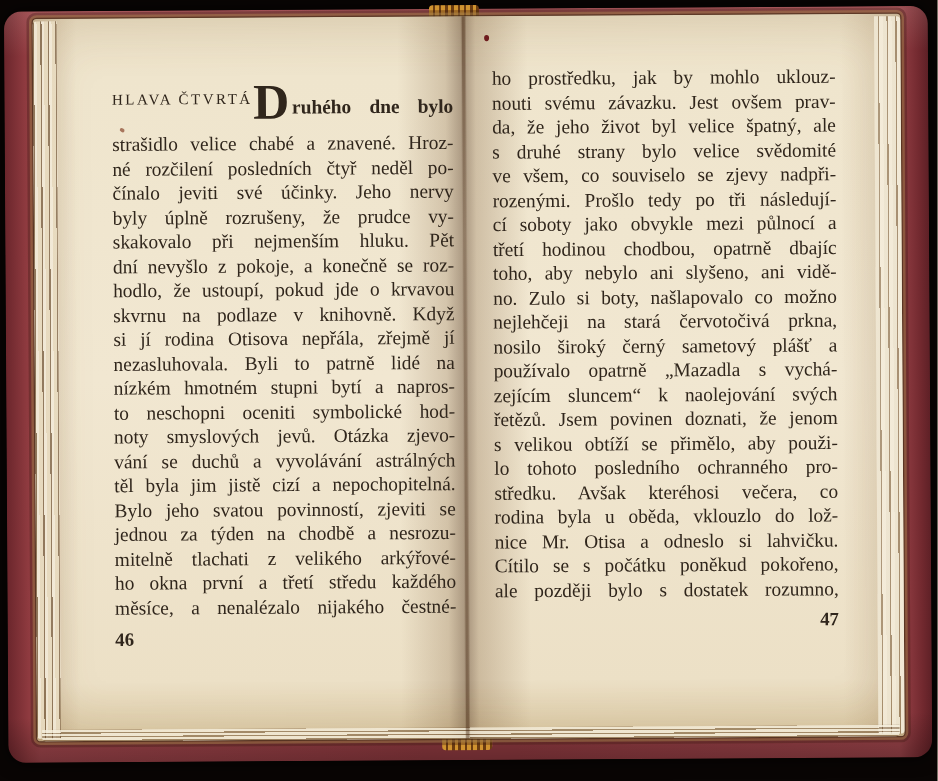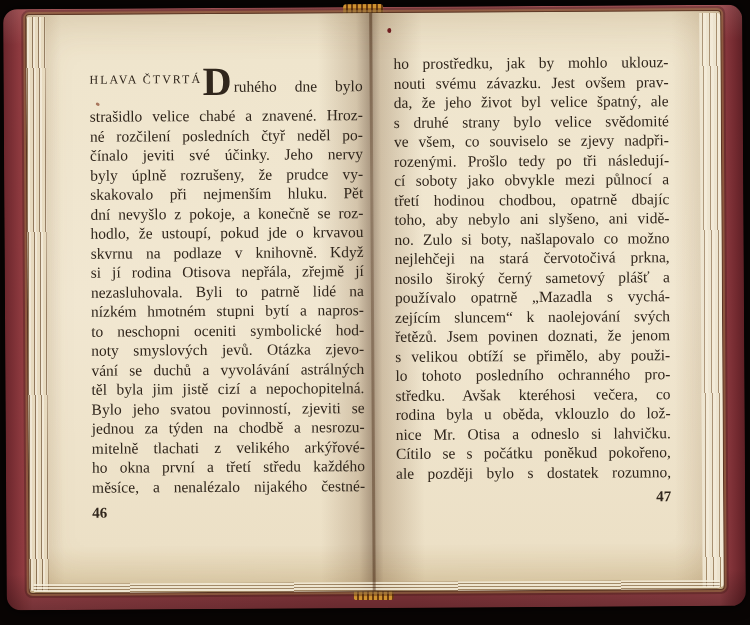--- a/index.html
+++ b/index.html
@@ -87,21 +87,21 @@
   .chapter-heading {
     position:absolute; left:0; top:7px;
     font-size:12px; letter-spacing:2px; white-space:nowrap;font-family:Liberation Serif, serif;
   }
   .drop-cap {
     position:absolute; left:113px; top:-3px;
     font-size:40px; line-height:1; font-weight:bold;
   }
   .first-rest {
     position:absolute; left:144px; right:0; top:13px;
-    font-size:15.5px; text-align:justify; text-align-last:justify;
+    font-size:15.5px; text-align:justify; text-align-last:justify;font-weight:bold;
   }
 
   .line {
     height:19.5px; line-height:19.5px; font-size:15.5px;
     text-align:justify; text-align-last:justify;
     white-space:nowrap; overflow:visible;
   }
 
   .page-number { font-size:15px; font-weight:bold; margin-top:8px; }
   .page-number-right { text-align:right; margin-top:7px; }

